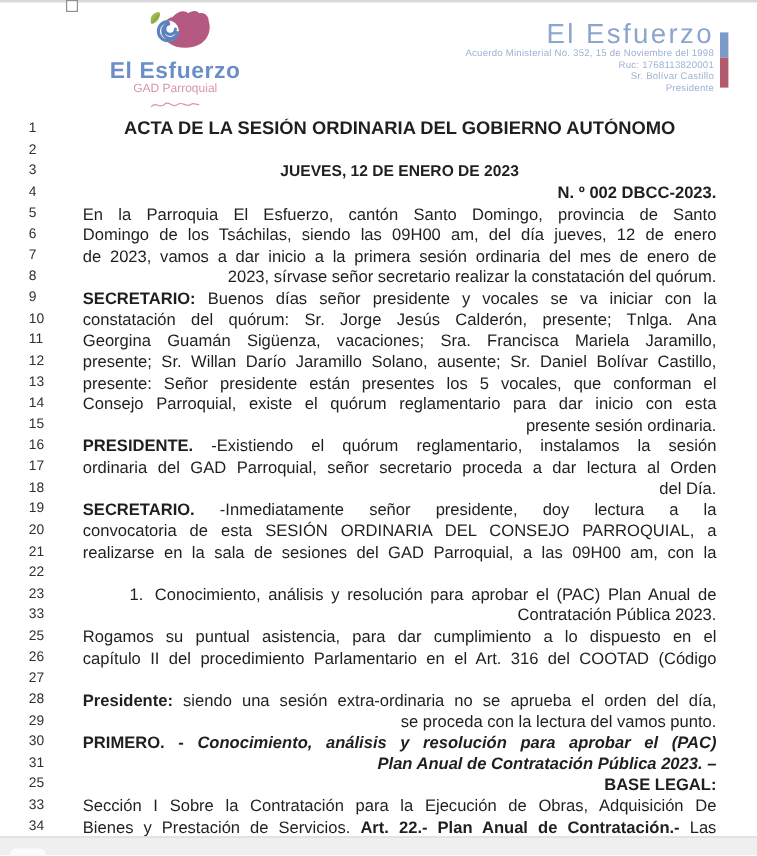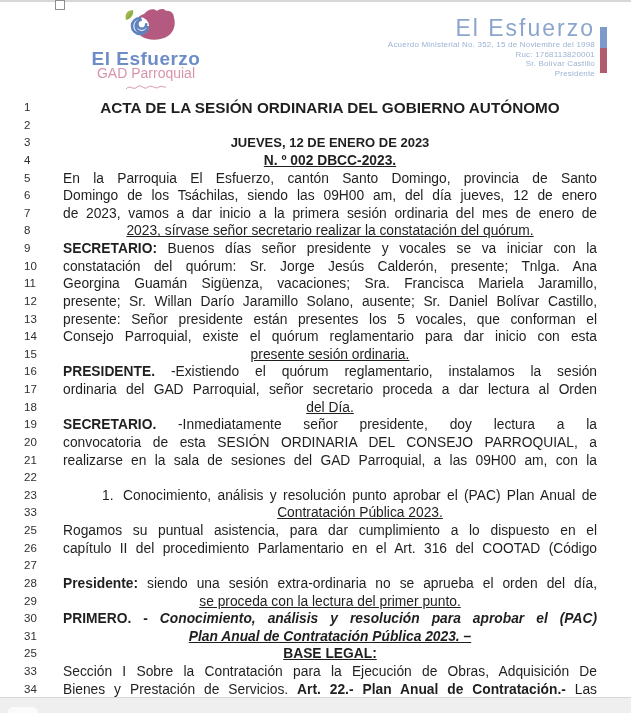--- a/index.html
+++ b/index.html
@@ -6,37 +6,37 @@
   .screen{
     position:relative;width:631px;height:713px;overflow:hidden;background:#ffffff;
     font-family:"Liberation Sans","DejaVu Sans",sans-serif;color:#1f1f1f;
   }
   
   .top-rule{position:absolute;left:0;top:0;width:631px;height:2px;background:#d8d8d8;}
   .anchor-square{position:absolute;left:55px;top:0;width:8px;height:8px;background:#ffffff;border:1px solid #8f8f8f;}
   
   .logo-left{position:absolute;left:62px;top:8px;width:168px;text-align:center;}
   .logo-left .brand{font-size:19px;font-weight:bold;letter-spacing:.5px;color:#6d8dc8;line-height:20px;margin-top:1px;}
-  .logo-left .brand-sub{font-size:14px;color:#d795ad;line-height:9px;}
+  .logo-left .brand-sub{font-size:10px;color:#d795ad;line-height:9px;}
   
   .header-right{position:absolute;right:36px;top:16px;width:320px;text-align:right;}
   .header-right .big{font-size:23px;letter-spacing:2px;color:#8ba5cd;line-height:24px;}
   .header-right .info{font-size:8px;line-height:9.5px;color:#9db3d3;letter-spacing:.2px;}
   .accent-bar{position:absolute;left:600px;top:27px;width:7px;height:46px;}
   .accent-bar .seg-blue{width:7px;height:21px;background:#7b99c9;}
   .accent-bar .seg-red{width:7px;height:25px;background:#b25a6e;}
   
   .doc{position:absolute;left:0;top:99px;right:0;}
   .doc-line{position:relative;height:17.63px;overflow:hidden;}
   .line-num{position:absolute;left:24px;top:0;width:20px;font-size:11.5px;line-height:17.63px;color:#2f2f2f;}
-  .line-text{position:absolute;left:63px;right:34px;top:0;font-size:13.8px;line-height:17.63px;white-space:normal;}
+  .line-text{position:absolute;left:69px;right:34px;top:0;font-size:13.8px;line-height:17.63px;white-space:normal;}
   .b{font-weight:bold;}
   .bi{font-weight:bold;font-style:italic;}
   .c{text-align:center;}
-  .l{text-align:center;text-decoration:underline;}
+  .l{text-align:right;}
   .j{text-align:justify;text-align-last:justify;}
   .title{font-size:15.3px;font-weight:bold;}
   .subtitle{font-size:13px;font-weight:bold;}
   .has-marker{padding-left:39px;}
   .marker{display:inline-block;width:21px;}
   .ind2{padding-left:60px;}
   
   .page-gutter{position:absolute;left:0;bottom:0;width:631px;height:15px;background:#f0eff0;border-top:1px solid #d9d9d9;z-index:5;}
   .gutter-pill{position:absolute;left:8px;bottom:-5px;width:30px;height:11px;border-radius:6px;background:#fbfbfb;}
 </style>
@@ -161,21 +161,21 @@
       </div>
       <div class="doc-line">
         <span class="line-num">21</span>
         <div class="line-text j"><span>realizarse en la sala de sesiones del GAD Parroquial, a las 09H00 am, con la</span></div>
       </div>
       <div class="doc-line">
         <span class="line-num">22</span>
       </div>
       <div class="doc-line">
         <span class="line-num">23</span>
-        <div class="line-text j has-marker"><span class="marker">1.</span><span>Conocimiento, análisis y resolución punto aprobar el (PAC) Plan Anual de</span></div>
+        <div class="line-text j has-marker"><span class="marker">1.</span><span>Conocimiento, análisis y resolución para aprobar el (PAC) Plan Anual de</span></div>
       </div>
       <div class="doc-line">
         <span class="line-num">33</span>
         <div class="line-text l ind2"><span>Contratación Pública 2023.</span></div>
       </div>
       <div class="doc-line">
         <span class="line-num">25</span>
         <div class="line-text j"><span>Rogamos su puntual asistencia, para dar cumplimiento a lo dispuesto en el</span></div>
       </div>
       <div class="doc-line">
@@ -184,21 +184,21 @@
       </div>
       <div class="doc-line">
         <span class="line-num">27</span>
       </div>
       <div class="doc-line">
         <span class="line-num">28</span>
         <div class="line-text j"><span class="b">Presidente:</span><span>&nbsp;siendo una sesión extra-ordinaria no se aprueba el orden del día,</span></div>
       </div>
       <div class="doc-line">
         <span class="line-num">29</span>
-        <div class="line-text l"><span>se proceda con la lectura del primer punto.</span></div>
+        <div class="line-text l"><span>se proceda con la lectura del vamos punto.</span></div>
       </div>
       <div class="doc-line">
         <span class="line-num">30</span>
         <div class="line-text j"><span class="b">PRIMERO. - </span><span class="bi">Conocimiento, análisis y resolución para aprobar el (PAC)</span></div>
       </div>
       <div class="doc-line">
         <span class="line-num">31</span>
         <div class="line-text l"><span class="bi">Plan Anual de Contratación Pública 2023. –</span></div>
       </div>
       <div class="doc-line">

